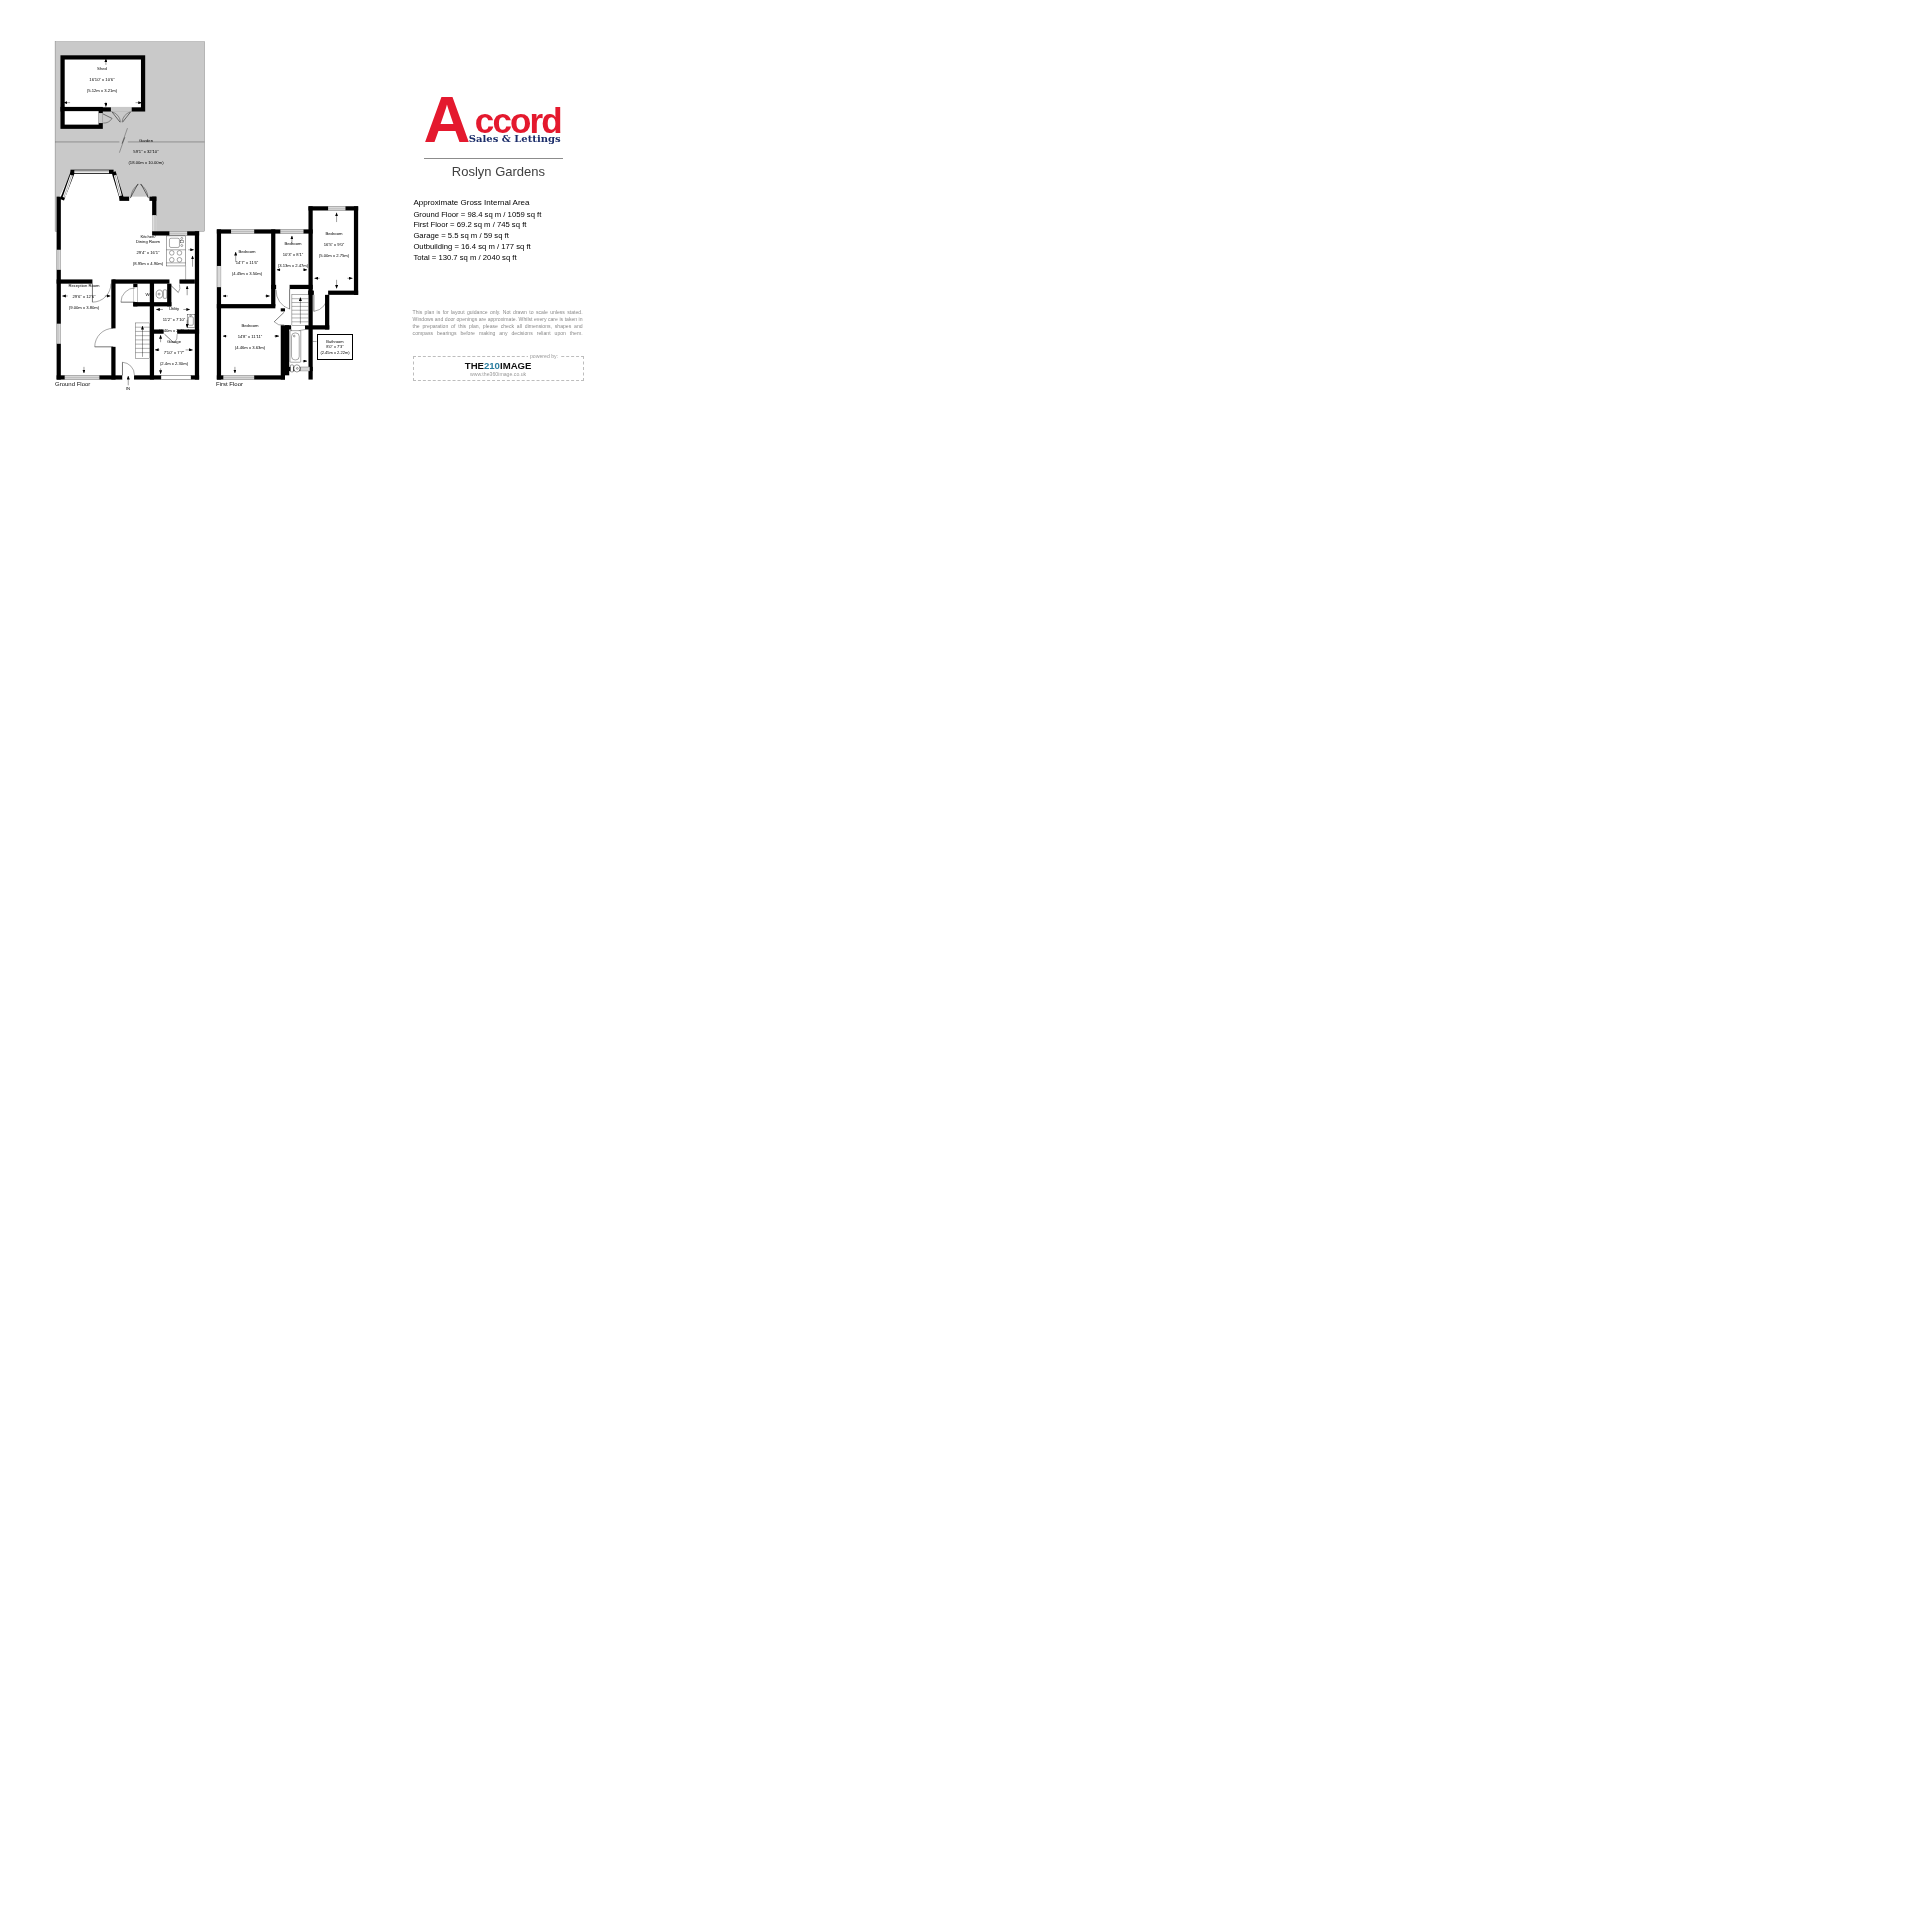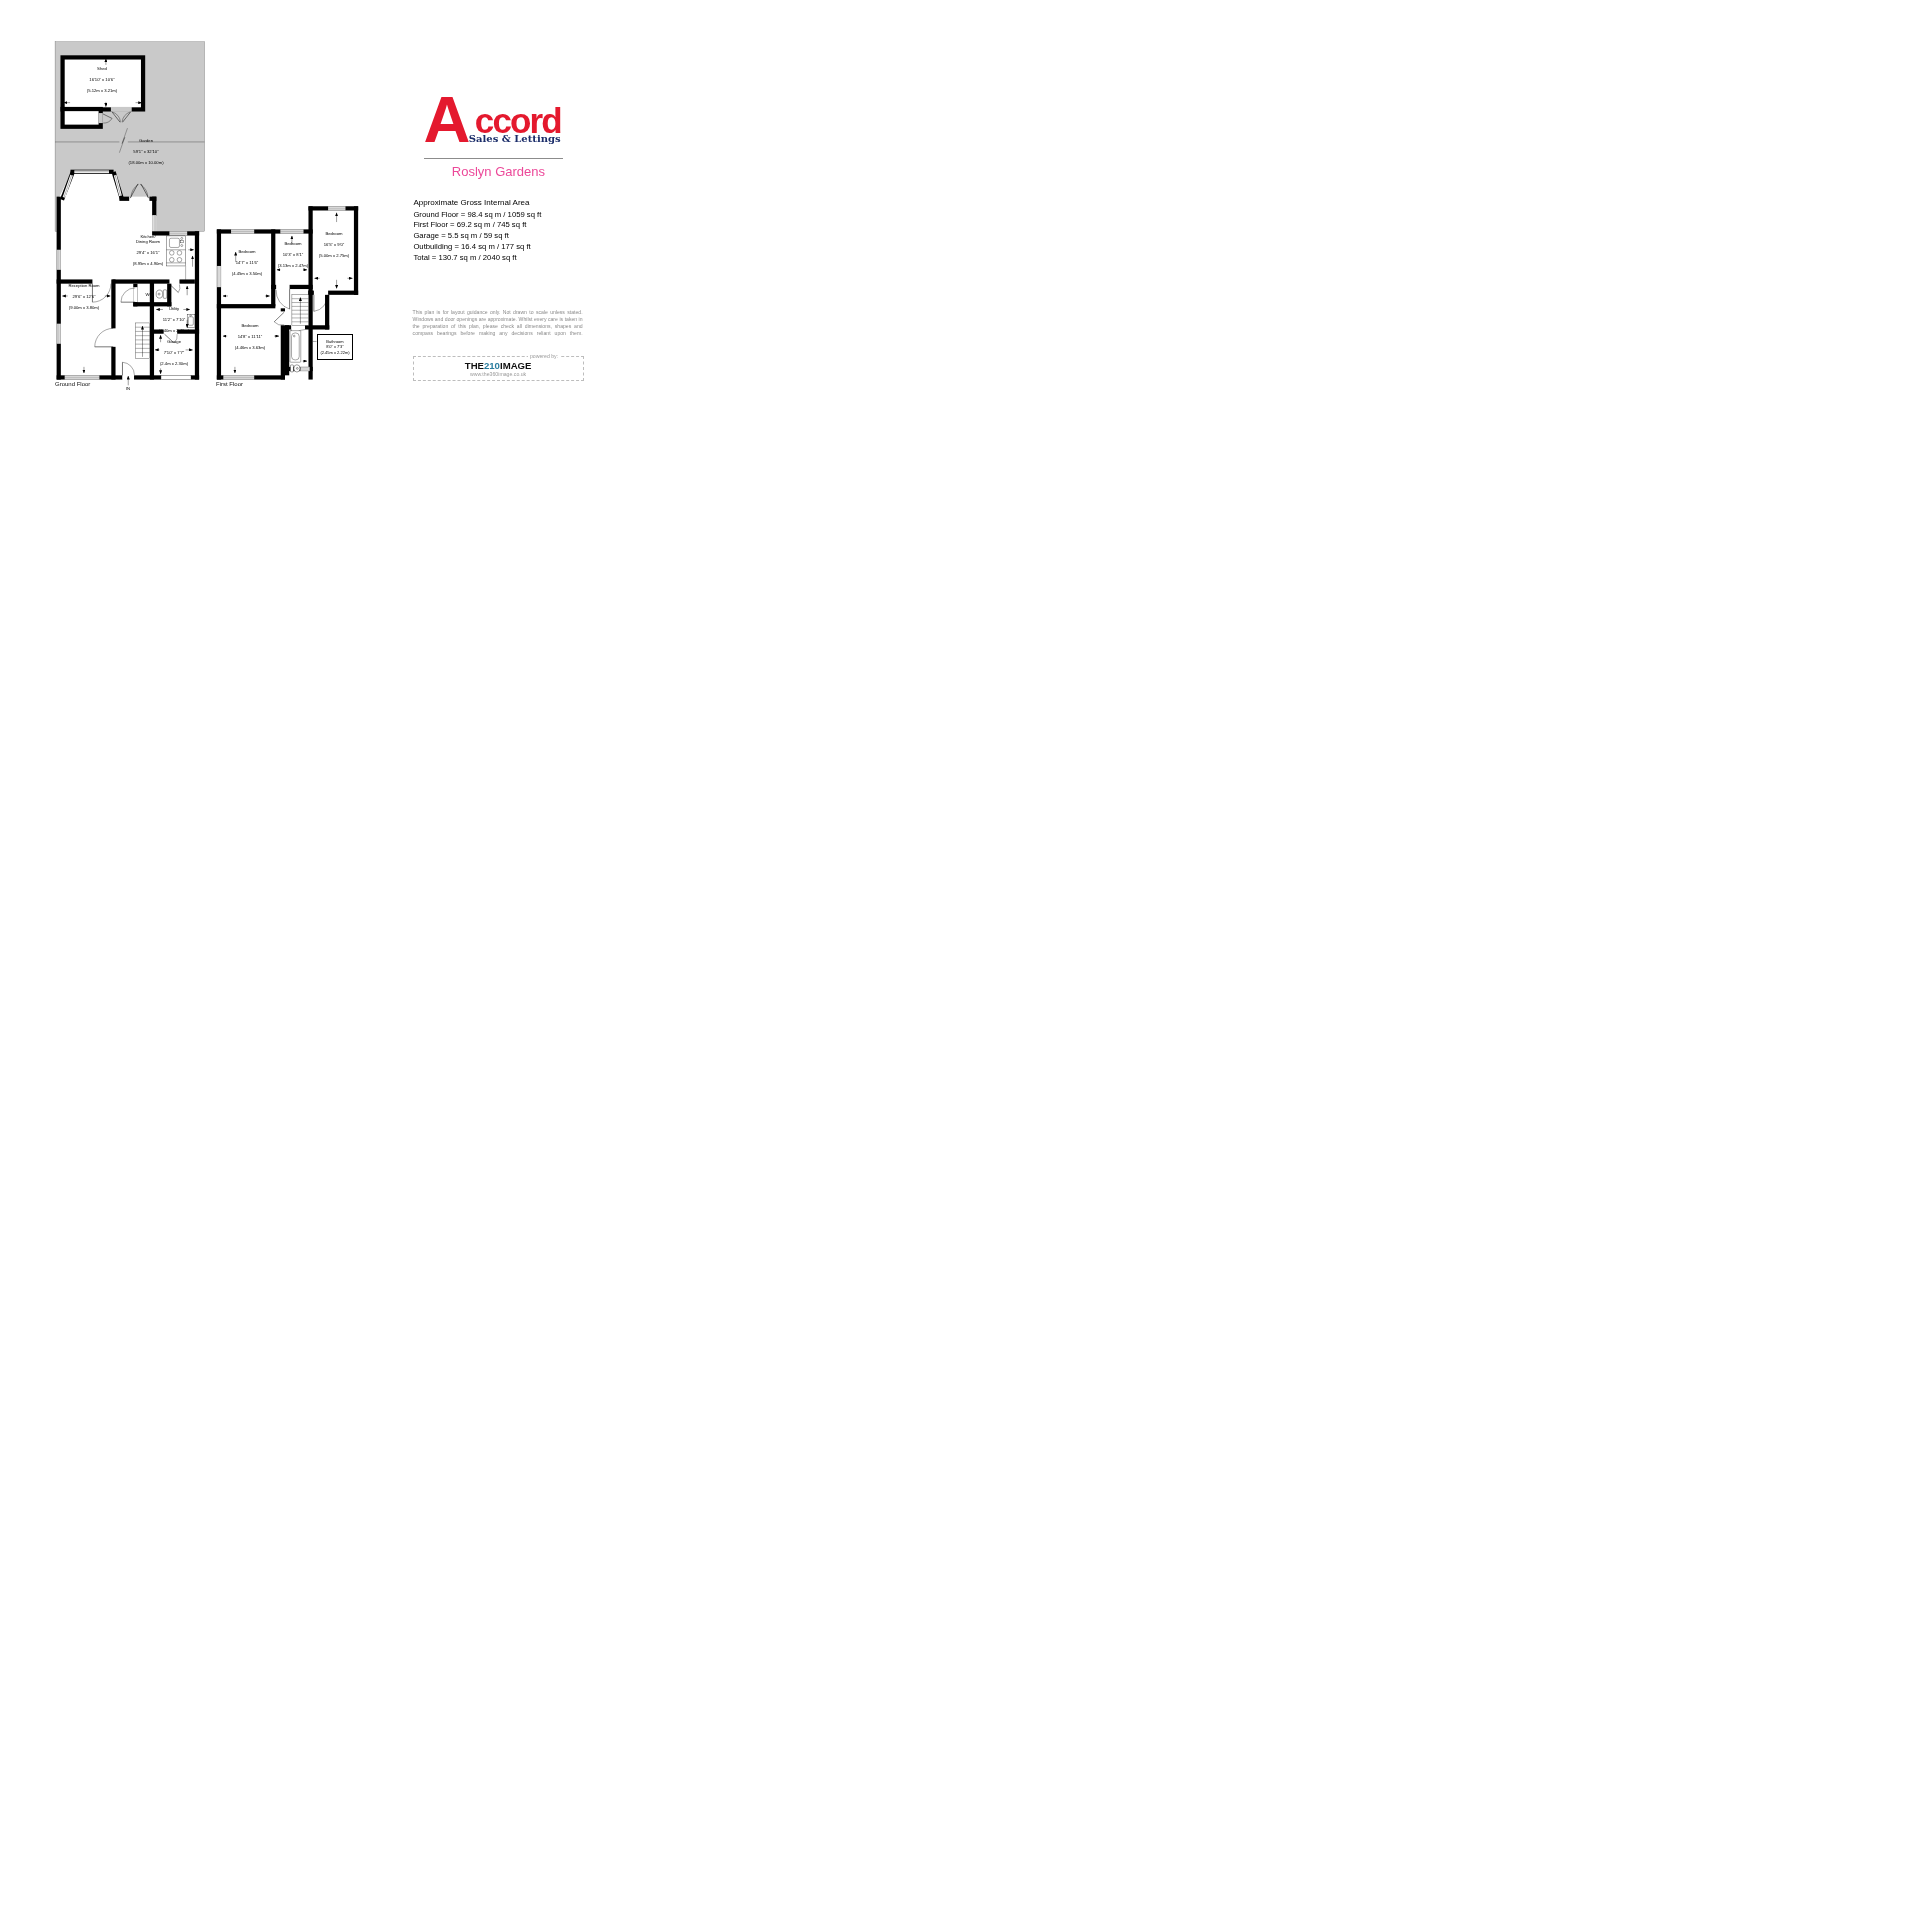--- a/index.html
+++ b/index.html
@@ -19,21 +19,21 @@
   
   .panel{position:absolute;left:408px;top:92px;width:177px;z-index:2;}
   .logo{position:absolute;left:15.4px;top:5.4px;display:flex;align-items:flex-end;}
   .logo-a{font-size:65px;line-height:.72;font-weight:800;color:#e4192e;letter-spacing:-2.3px;}
   .logo-right{display:flex;flex-direction:column;align-items:flex-end;margin-left:0.8px;}
   .logo-ccord{font-size:35px;line-height:.72;font-weight:800;color:#e4192e;letter-spacing:-1.9px;}
   .logo-tag{font-size:10px;line-height:1;color:#1b2d6a;font-family:"DejaVu Serif",serif;
             font-weight:700;margin-top:1.5px;}
   .logo-rule{position:absolute;left:16px;top:66px;width:139px;height:0.8px;background:#8c8c8c;}
   .prop-title{position:absolute;left:5.4px;top:72px;width:170px;text-align:center;
-              font-size:13px;color:#ec4899;}
+              font-size:13px;color:#404040;}
   .area-block{position:absolute;left:5.4px;top:106px;width:170px;}
   .area-title{font-size:8px;margin-bottom:2.7px;}
   .area-line{font-size:7.7px;line-height:10.8px;}
   .disclaimer{position:absolute;left:4.6px;top:217px;width:170px;font-size:5.1px;line-height:1.4;
               color:#8a8a8a;text-align:justify;text-align-last:justify;}
   .powered-box{position:absolute;left:4.6px;top:264px;width:169px;height:23px;
                border:0.8px dashed #bdbdbd;}
   .powered-label{position:absolute;left:114px;top:-3.9px;background:#fff;padding:0 2.3px;
                  color:#9a9a9a;font-size:5.2px;}
   .vendor{margin-top:3.1px;text-align:center;font-size:9.6px;font-weight:700;letter-spacing:0;}

